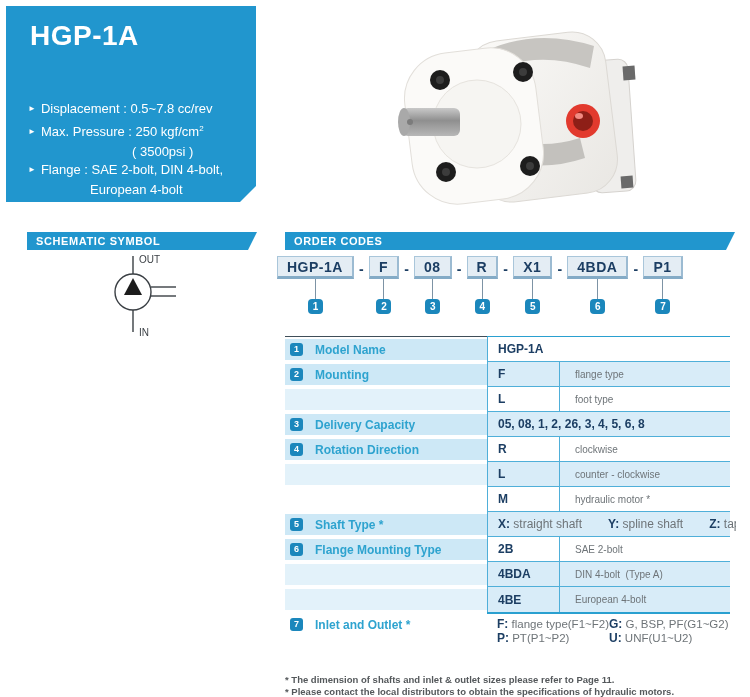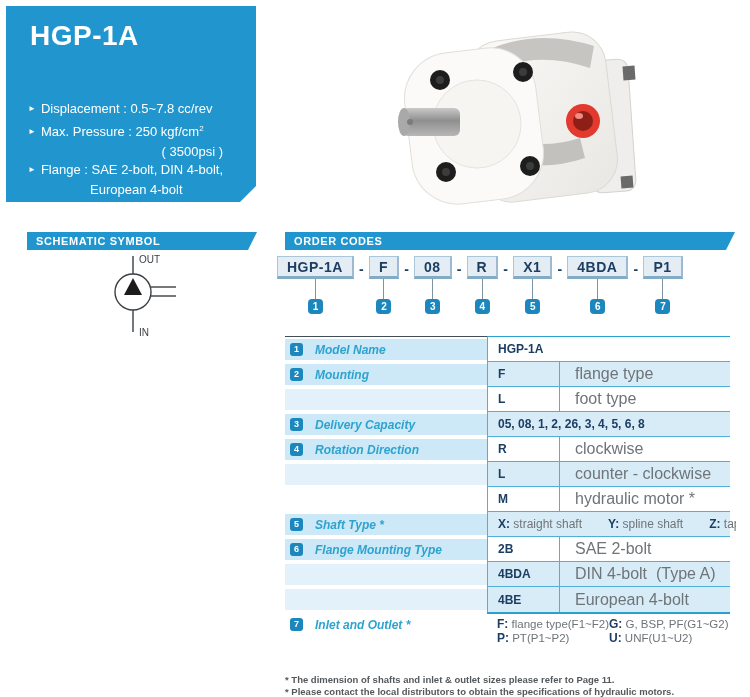--- a/index.html
+++ b/index.html
@@ -46,51 +46,51 @@
   #topline-l{left:285px;top:336px;width:202px;background:#3F4E59;}
   #topline-r{left:487px;top:336px;width:243px;background:var(--topline);}
   .t-row{display:flex;height:25px;}
   .t-row.tall{height:34px;}
   .lcell{width:202px;box-sizing:border-box;}
   .lband{height:21px;margin-top:2px;display:flex;align-items:center;padding-left:5px;}
   .lband.strong{background:var(--band-strong);}
   .lband.light{background:var(--band-light);}
   .tbadge{width:13px;height:13px;border-radius:3px;background:var(--badge);color:#fff;
           font-size:9px;font-weight:700;text-align:center;line-height:13px;flex:none;}
-  .tlabel{margin-left:12px;color:var(--label);font-weight:700;font-size:12px;white-space:nowrap;font-style:italic;}
+  .tlabel{margin-left:12px;color:var(--label);font-weight:700;font-size:12px;white-space:nowrap;}
   .rcell{width:243px;box-sizing:border-box;display:flex;border-bottom:1px solid var(--grid);}
   .t-row.bordered .rcell{border-left:1px solid var(--grid);}
   .t-row.no-bb .rcell{border-bottom:none;}
   .t-row.shade .rcell{background:var(--shade);}
   .t-row.grid-row .rcell{border-top:2px solid var(--topline);border-bottom:none;display:block;
                          padding:3px 0 0 10px;}
   .ccode{width:72px;box-sizing:border-box;border-right:1px solid var(--grid);padding-left:10px;
          display:flex;align-items:center;font-weight:700;font-size:12px;color:var(--navy);}
-  .cdesc{padding-left:15px;display:flex;align-items:center;font-size:16px;color:var(--desc);white-space:pre;}
+  .cdesc{padding-left:15px;display:flex;align-items:center;font-size:10px;color:var(--desc);white-space:pre;}
   .cspan{padding-left:10px;display:flex;align-items:center;gap:26px;font-size:12px;}
   .cspan b, .iogrid b{color:var(--navy);font-size:12px;}
   .cspan span{color:var(--desc);white-space:pre;}
   .iogrid{display:grid;grid-template-columns:112px auto;font-size:11.5px;line-height:14px;
           color:var(--desc);}
   .iogrid div{white-space:pre;}
 
   
   .footnotes{position:absolute;left:285px;top:674px;font-size:9.5px;color:#54585B;line-height:12px;font-weight:bold;}
 </style>
 </head>
 <body>
 
 <div id="canvas" style="--accent: #2196CE; --badge: #1B87BC; --navy: #1C3E63; --label: #2EA3CF; --desc: #6E7478; --band-strong: #CDE8F6; --band-light: #E3F2FA; --shade: #D8ECF8; --grid: #4FAFD9; --topline: #2AA0D0;">
 
   <div class="hero">
     <div class="hero-title">HGP-1A</div>
     <div class="hero-bullets">
         <div class="bullet-line"><span class="arr">►</span><span>Displacement : 0.5~7.8 cc/rev</span></div>
         <div class="bullet-line"><span class="arr">►</span><span>Max. Pressure : 250 kgf/cm</span><sup>2</sup></div>
-        <div class="bullet-line" style="margin-left: 104px; text-align: right;"><span>( 3500psi )</span></div>
+        <div class="bullet-line" style="margin-left: 104px;"><span>( 3500psi )</span></div>
         <div class="bullet-line"><span class="arr">►</span><span>Flange : SAE 2-bolt, DIN 4-bolt,</span></div>
         <div class="bullet-line" style="margin-left: 62px;"><span>European 4-bolt</span></div>
       </div>
   </div>
 
   <svg id="pump" width="265" height="215" viewBox="0 0 265 215">
     <defs>
       <linearGradient id="shaftg" x1="0" y1="0" x2="0" y2="1">
         <stop offset="0" stop-color="#c9c9c9"></stop>
           <stop offset="0.45" stop-color="#8f8f8f"></stop>

